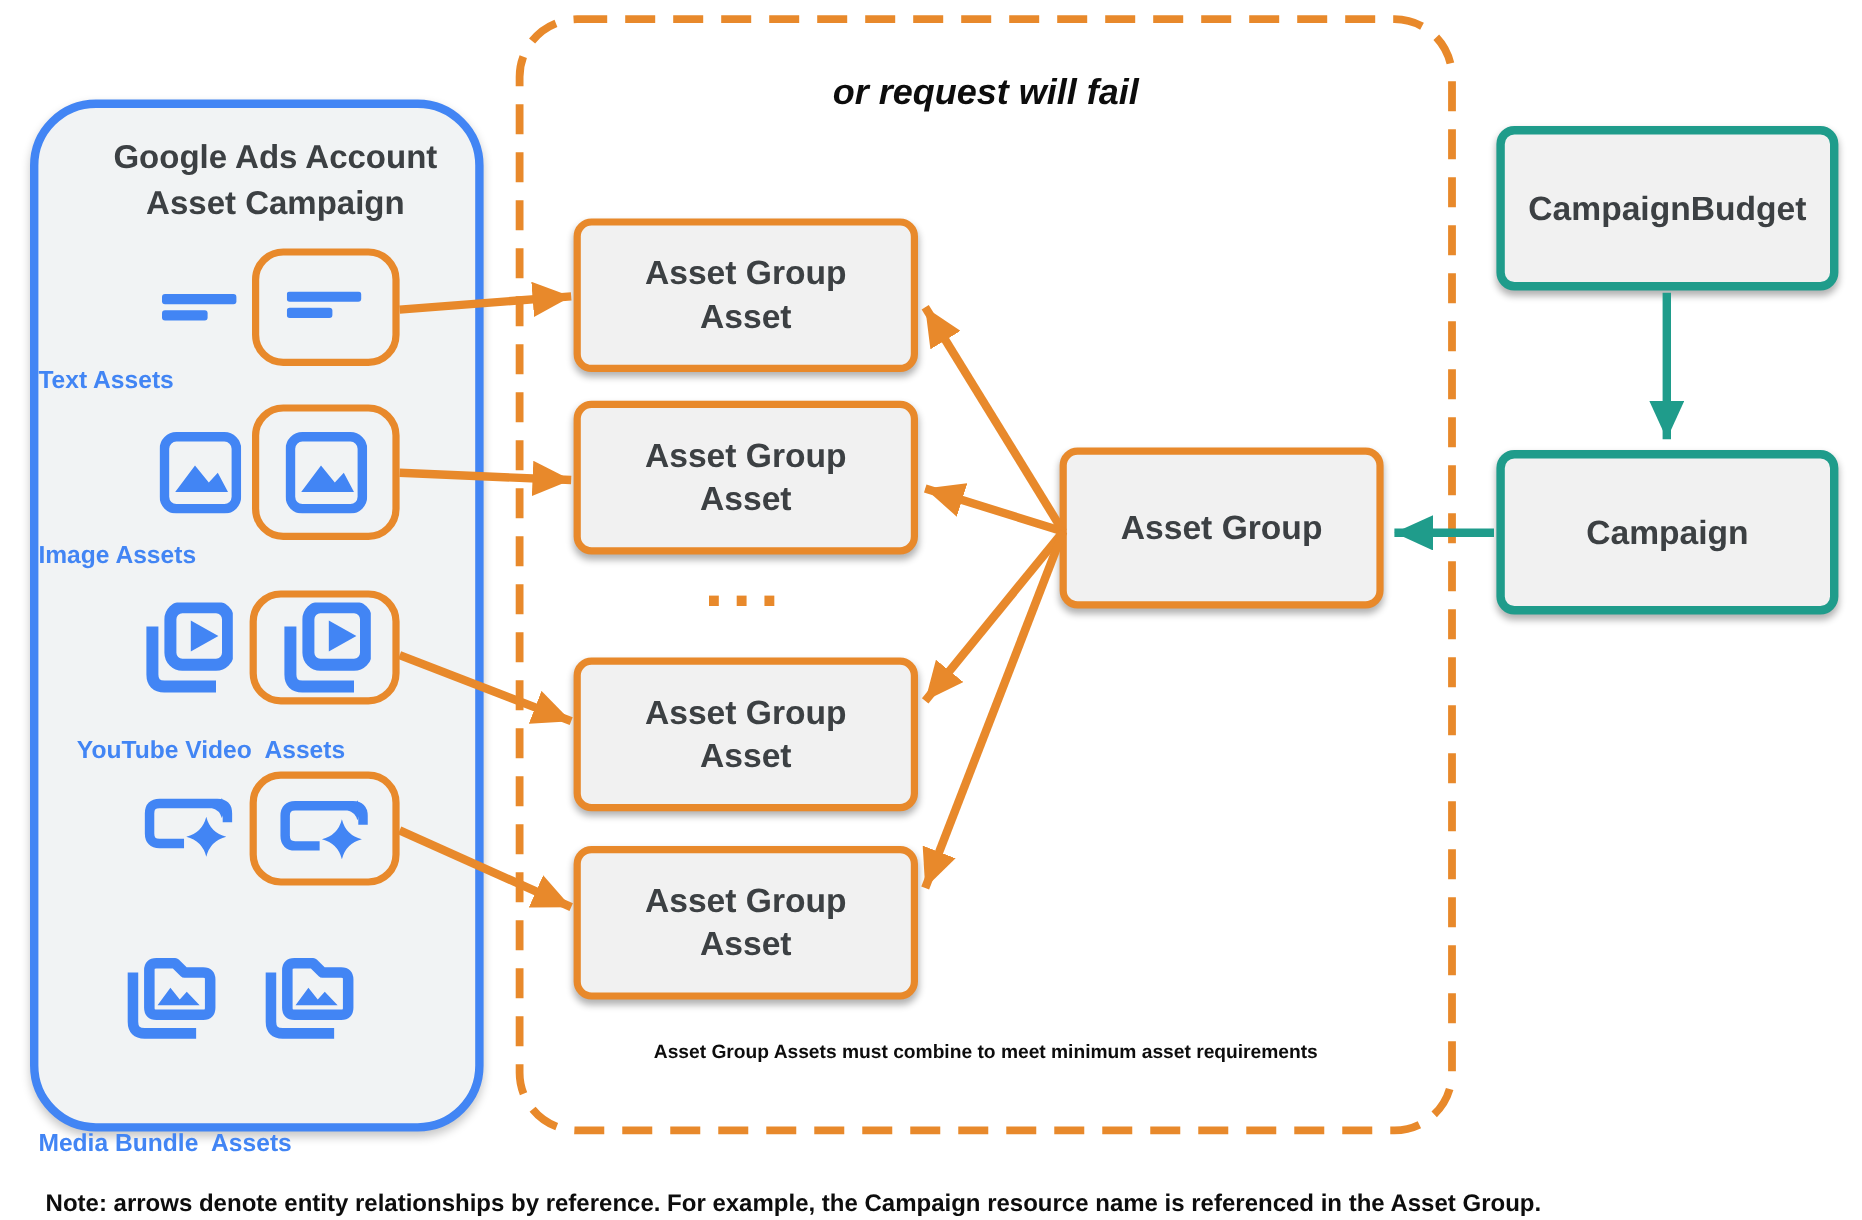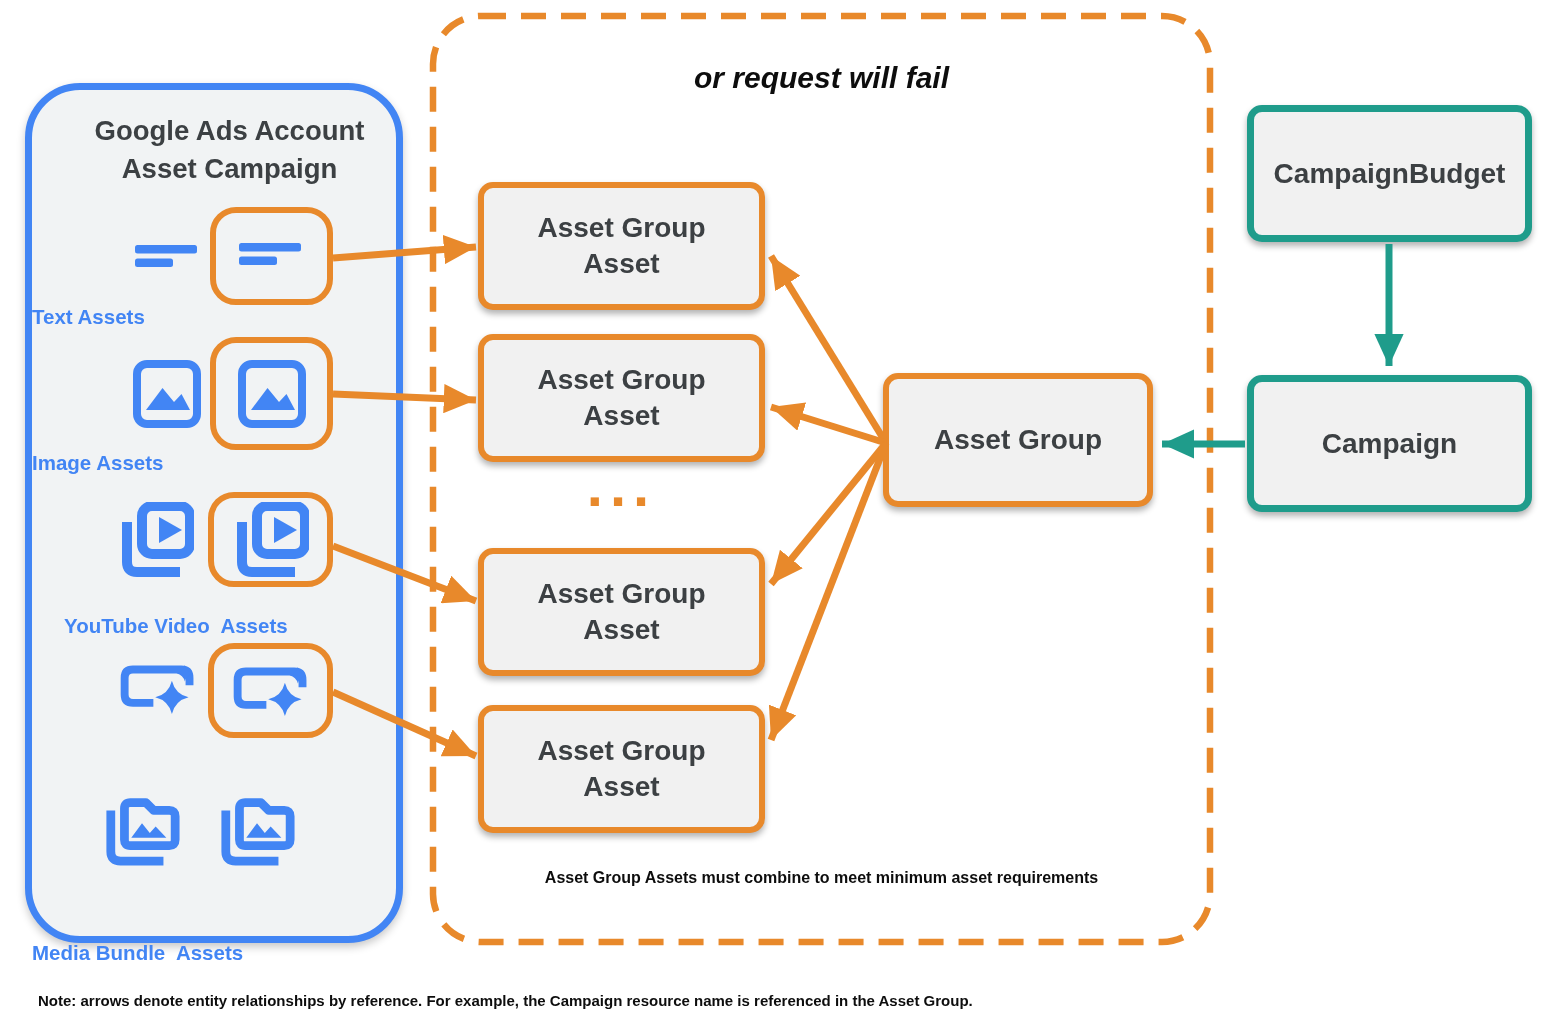--- a/index.html
+++ b/index.html
@@ -53,21 +53,21 @@
   
   .entity{
     position:absolute;box-sizing:border-box;border-radius:15px;background:var(--box_bg);
     display:flex;flex-direction:row;align-items:center;justify-content:center;
     font-size:28px;font-weight:bold;color:var(--dark_text);line-height:1.35;
     box-shadow:0 4px 6px rgba(0,0,0,.3);
   }
   .entity.orange{border:6px solid var(--orange);}
   .entity.teal{border:7px solid var(--teal);}
   .note{
-    position:absolute;left:38px;top:992px;font-size:15px;font-weight:bold;color:var(--black);
+    position:absolute;left:38px;top:992px;font-size:20px;font-weight:bold;color:var(--black);
   }
   .overlay{position:absolute;left:0;top:0;width:1552px;height:1017px;pointer-events:none;}
   .icon-svg{display:block;}
 </style>
 </head>
 <body>
 
 <div class="canvas">
 
   <div class="library-panel">

